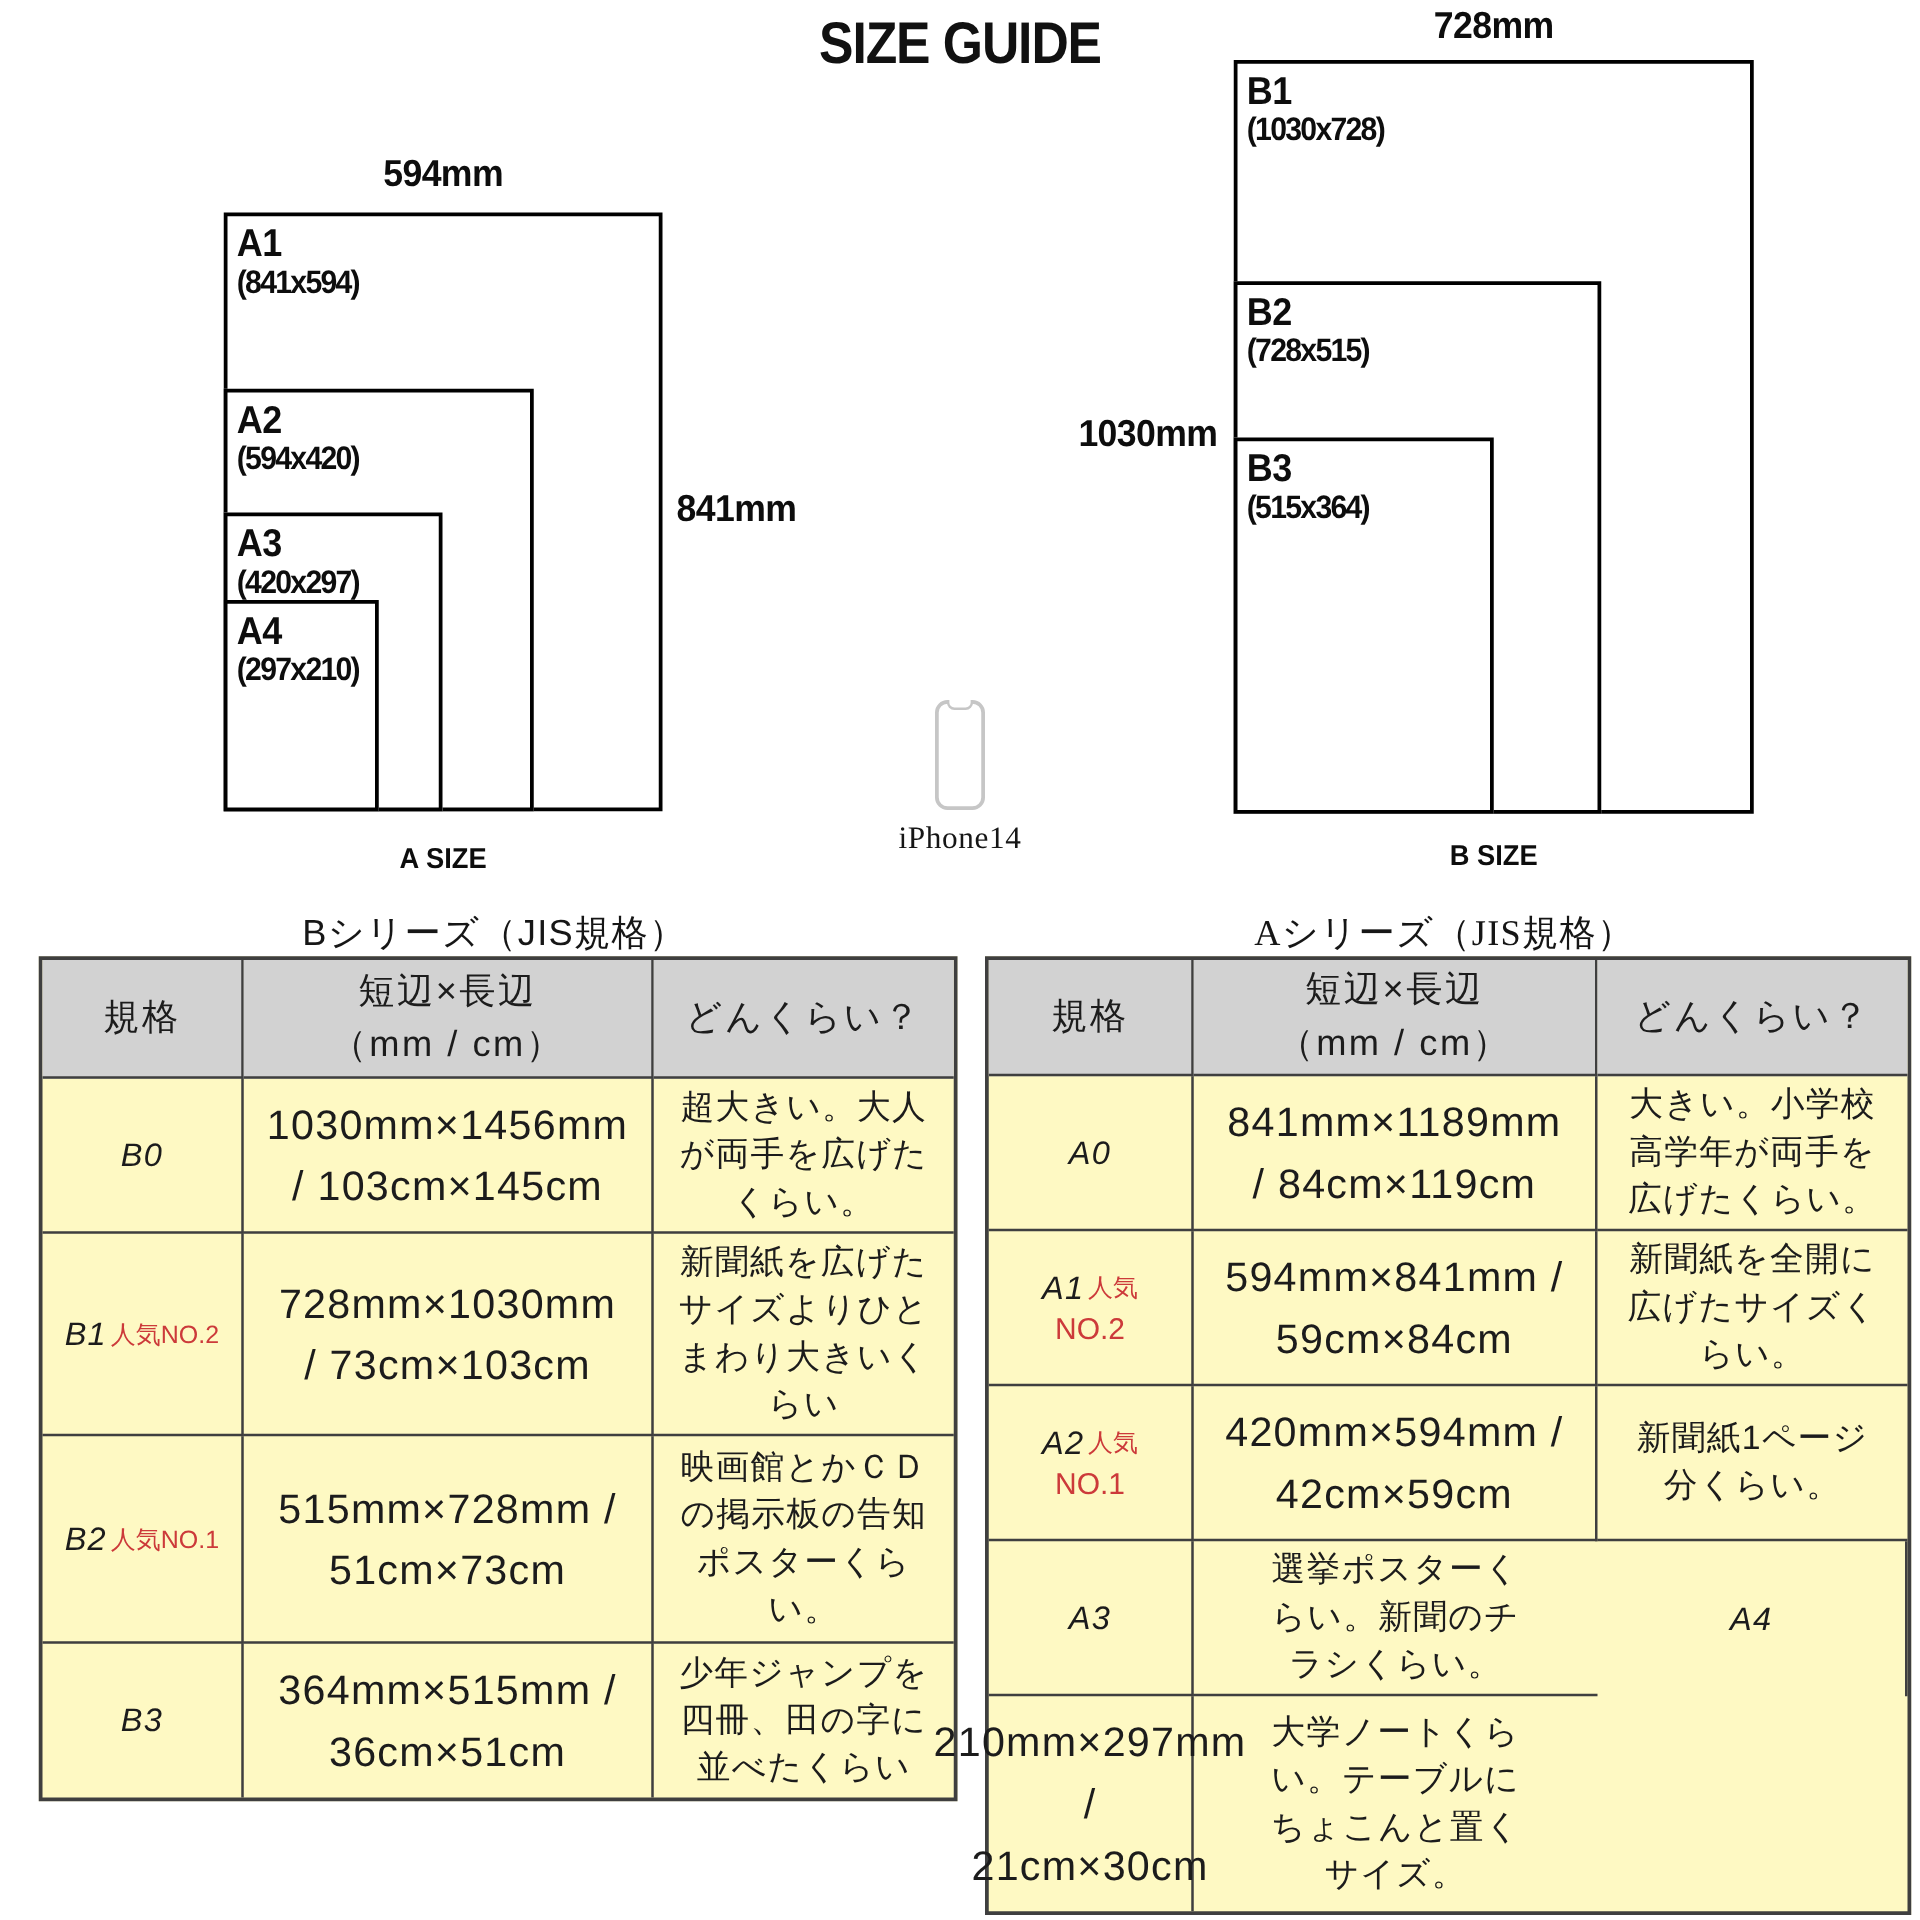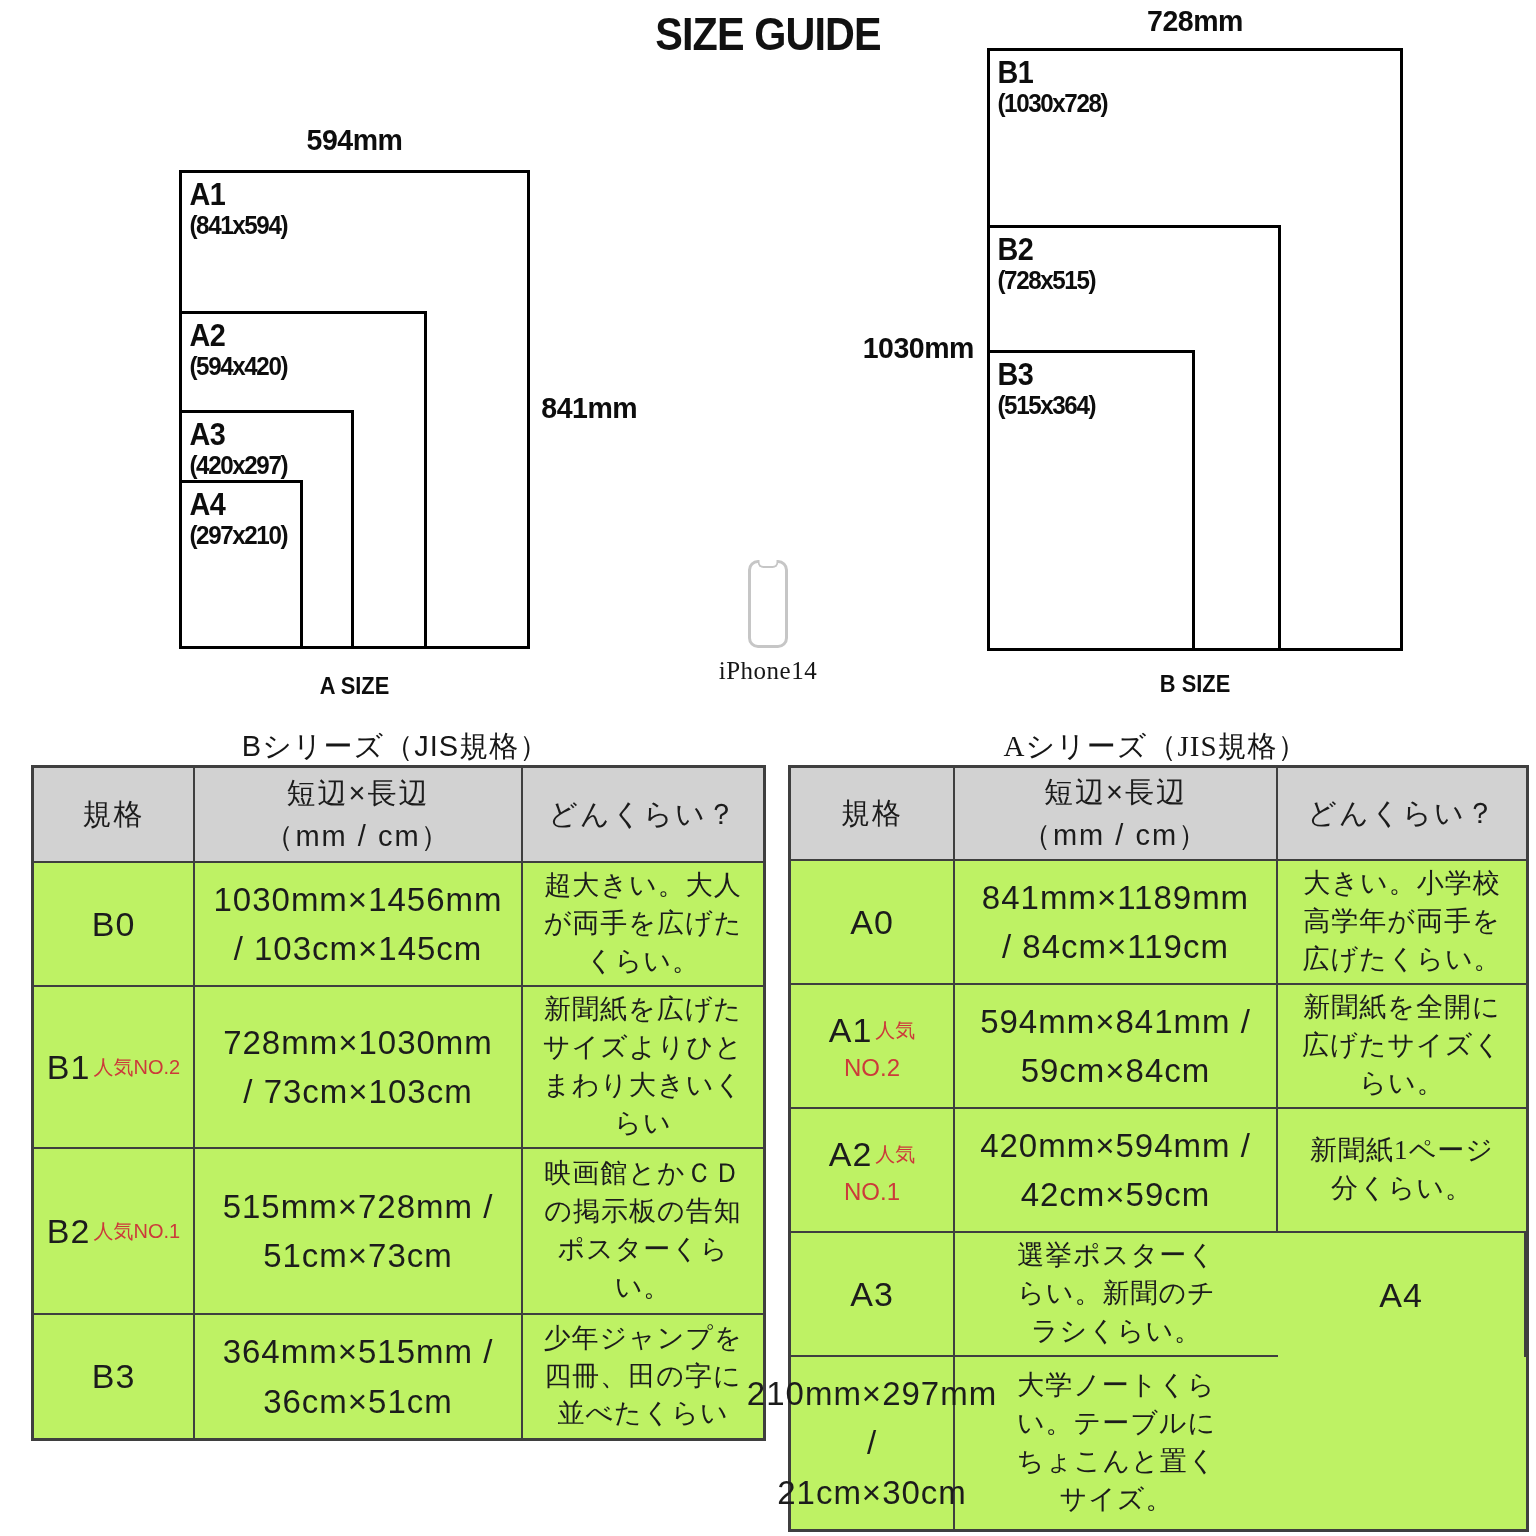--- a/index.html
+++ b/index.html
@@ -51,34 +51,34 @@
   .phone-label{
     margin-top:9px;font-family:"Liberation Serif", serif;font-size:25px;
     color:#161616;letter-spacing:0.5px;
   }
 
   
   .jtable-title{
     position:absolute;text-align:center;font-size:29px;letter-spacing:1px;color:#161616;
   }
   .jtable{
-    position:absolute;display:grid;border:3px solid #3f3f3f;background:#bef264;
+    position:absolute;display:grid;border:3px solid #3f3f3f;background:#fef9c3;
   }
   .cell{
     box-sizing:border-box;border-right:2px solid #3f3f3f;border-bottom:2px solid #3f3f3f;
     display:flex;flex-direction:column;justify-content:center;align-items:center;
     text-align:center;padding:2px 4px;color:#1c1c1c;
   }
-  .cell.cr{border-right:none;font-family:Liberation Serif, serif;}
+  .cell.cr{border-right:none;}
   .cell.cb{border-bottom:none;}
   .head{background:#d2d2d2;font-size:29px;letter-spacing:2px;line-height:1.45;white-space:pre-line;}
   .size-cell{font-size:33px;letter-spacing:1px;line-height:1.5;white-space:pre-line;}
   .desc-cell{font-size:27px;letter-spacing:1px;line-height:1.4;white-space:pre-line;}
   .code-line{display:flex;align-items:center;justify-content:center;}
-  .code{font-size:34px;letter-spacing:1px;}
+  .code{font-size:26px;letter-spacing:1px;font-style:italic;}
   .badge-inline{font-size:20px;color:#cc3a3a;margin-left:3px;}
   .badge2{font-size:24px;color:#cc3a3a;margin-top:4px;}
   .badge-inline:empty,.badge2:empty{display:none;}
 </style>
 </head>
 <body>
 
 <div class="abs" id="page-title">SIZE GUIDE</div>
 
 <div class="abs dim-label" style="left:179px;top:123px;width:351px;text-align:center;">594mm</div>

